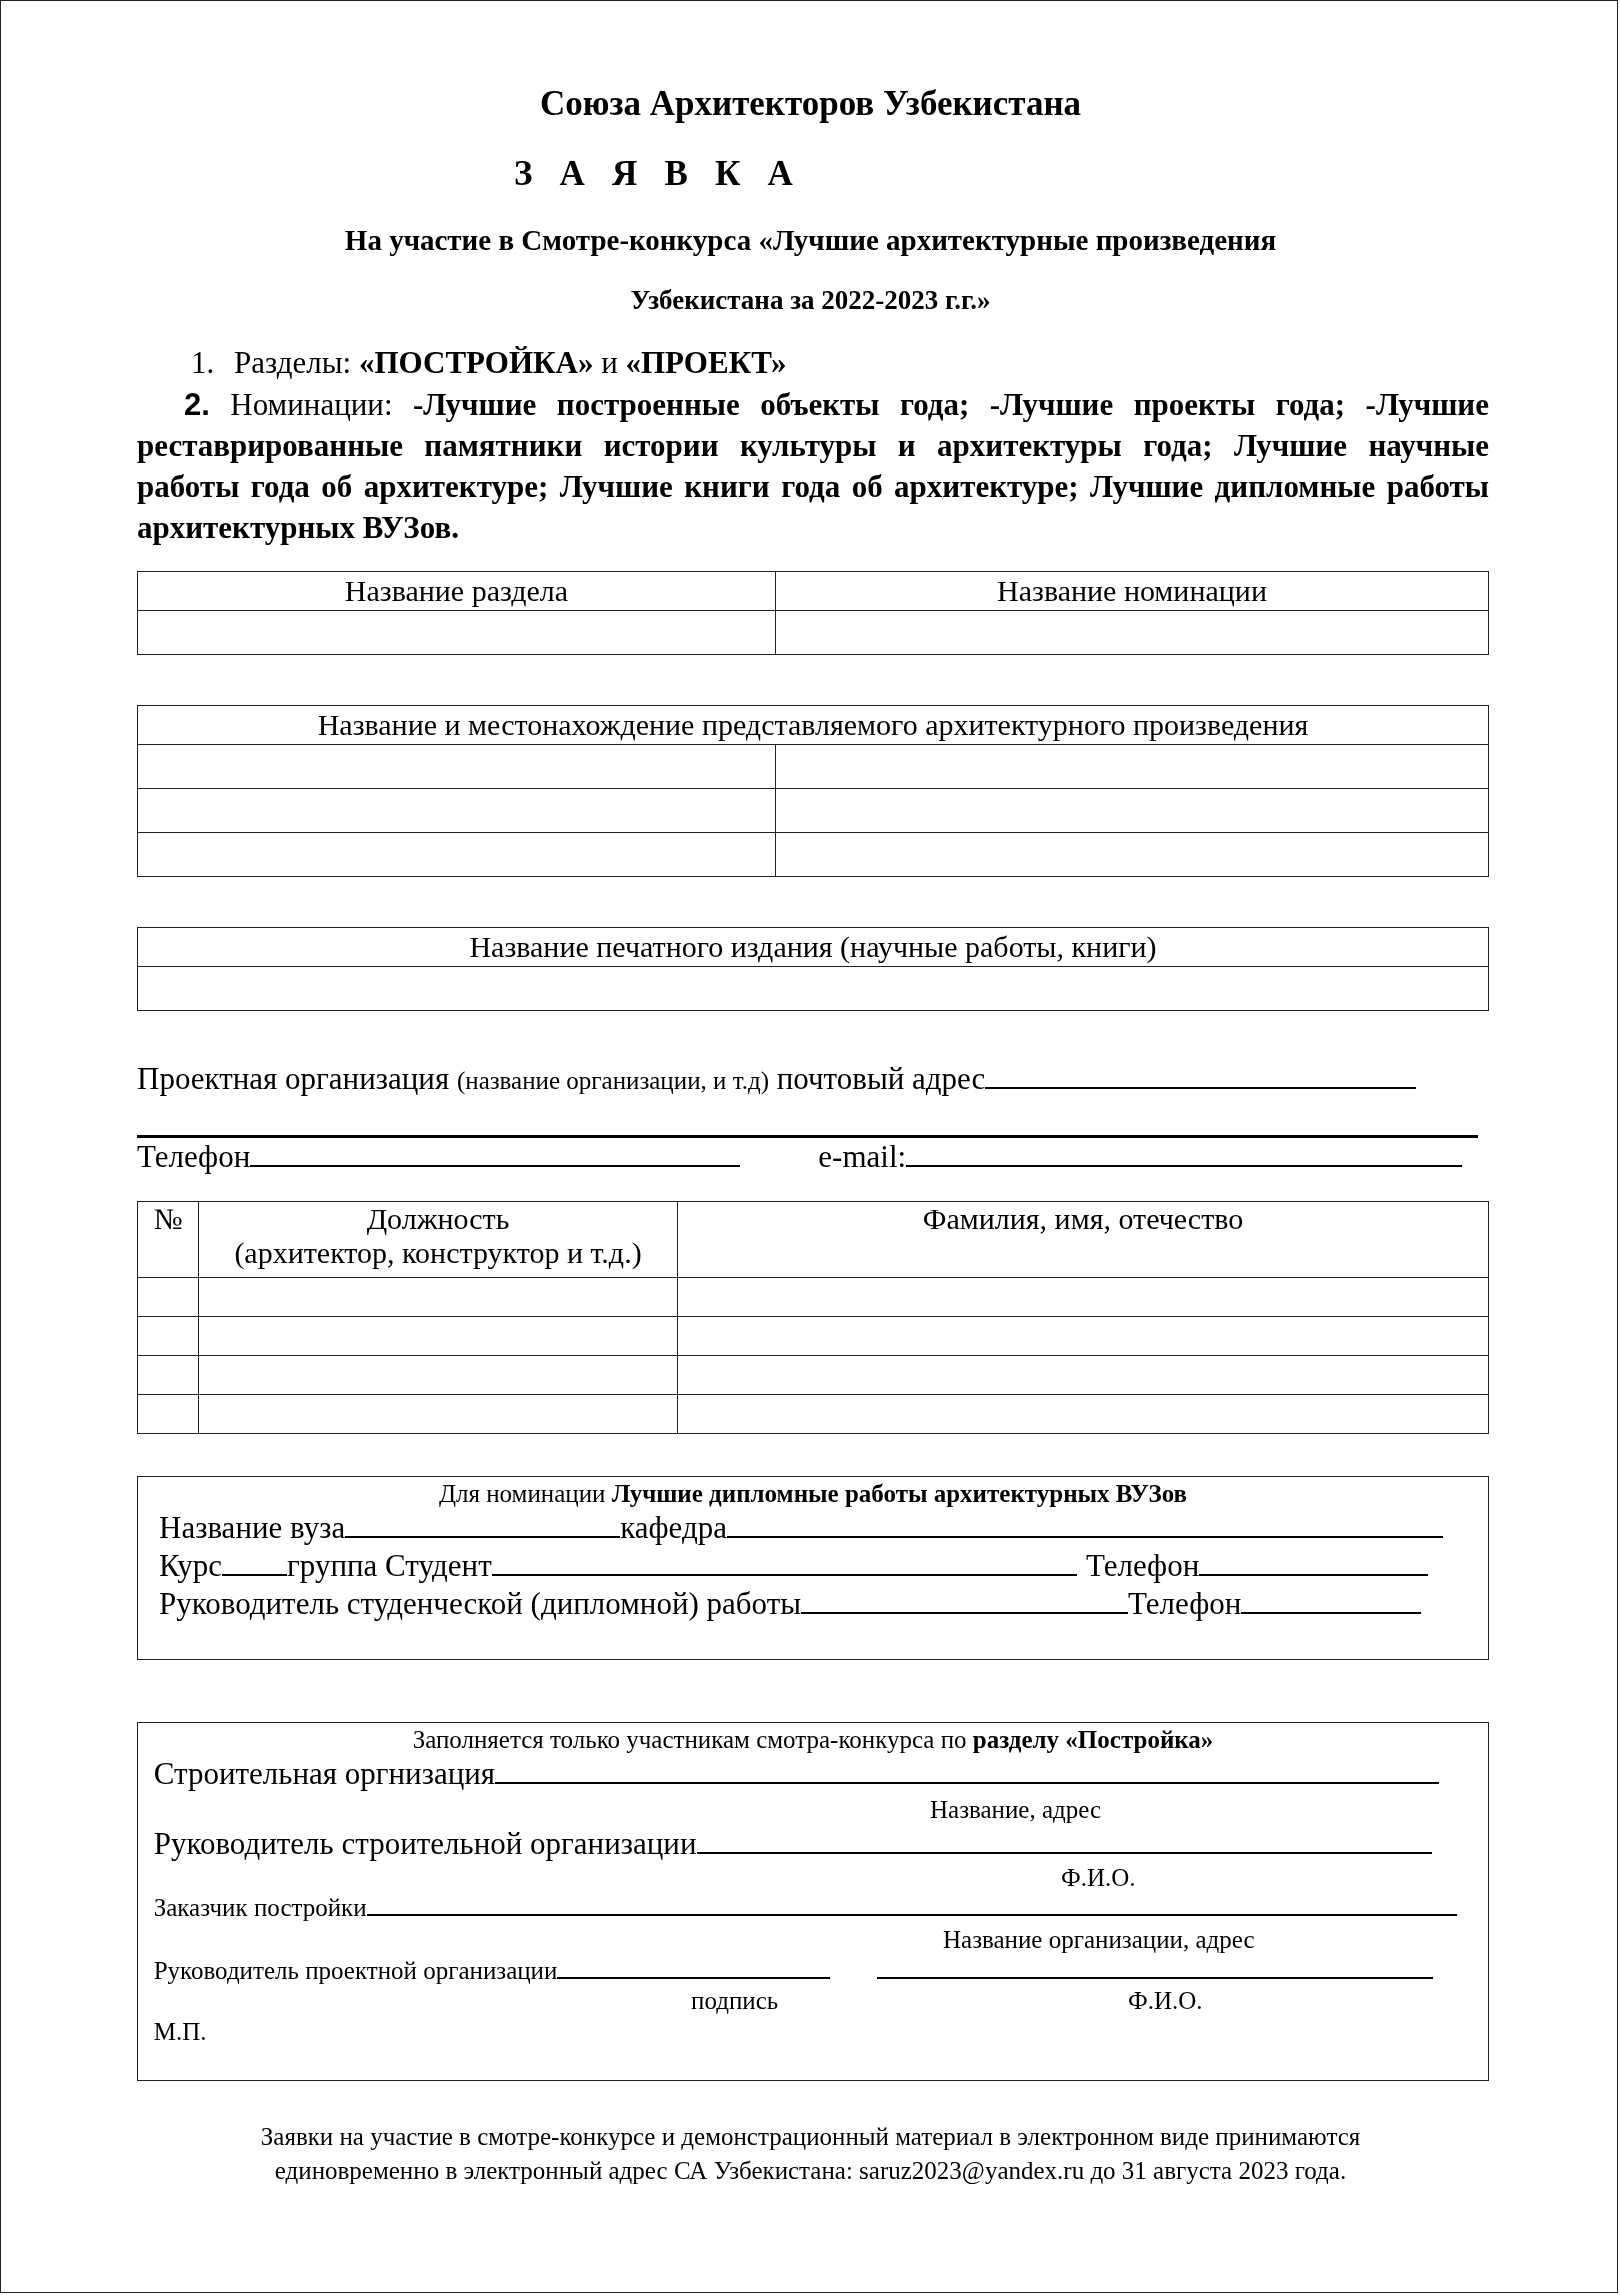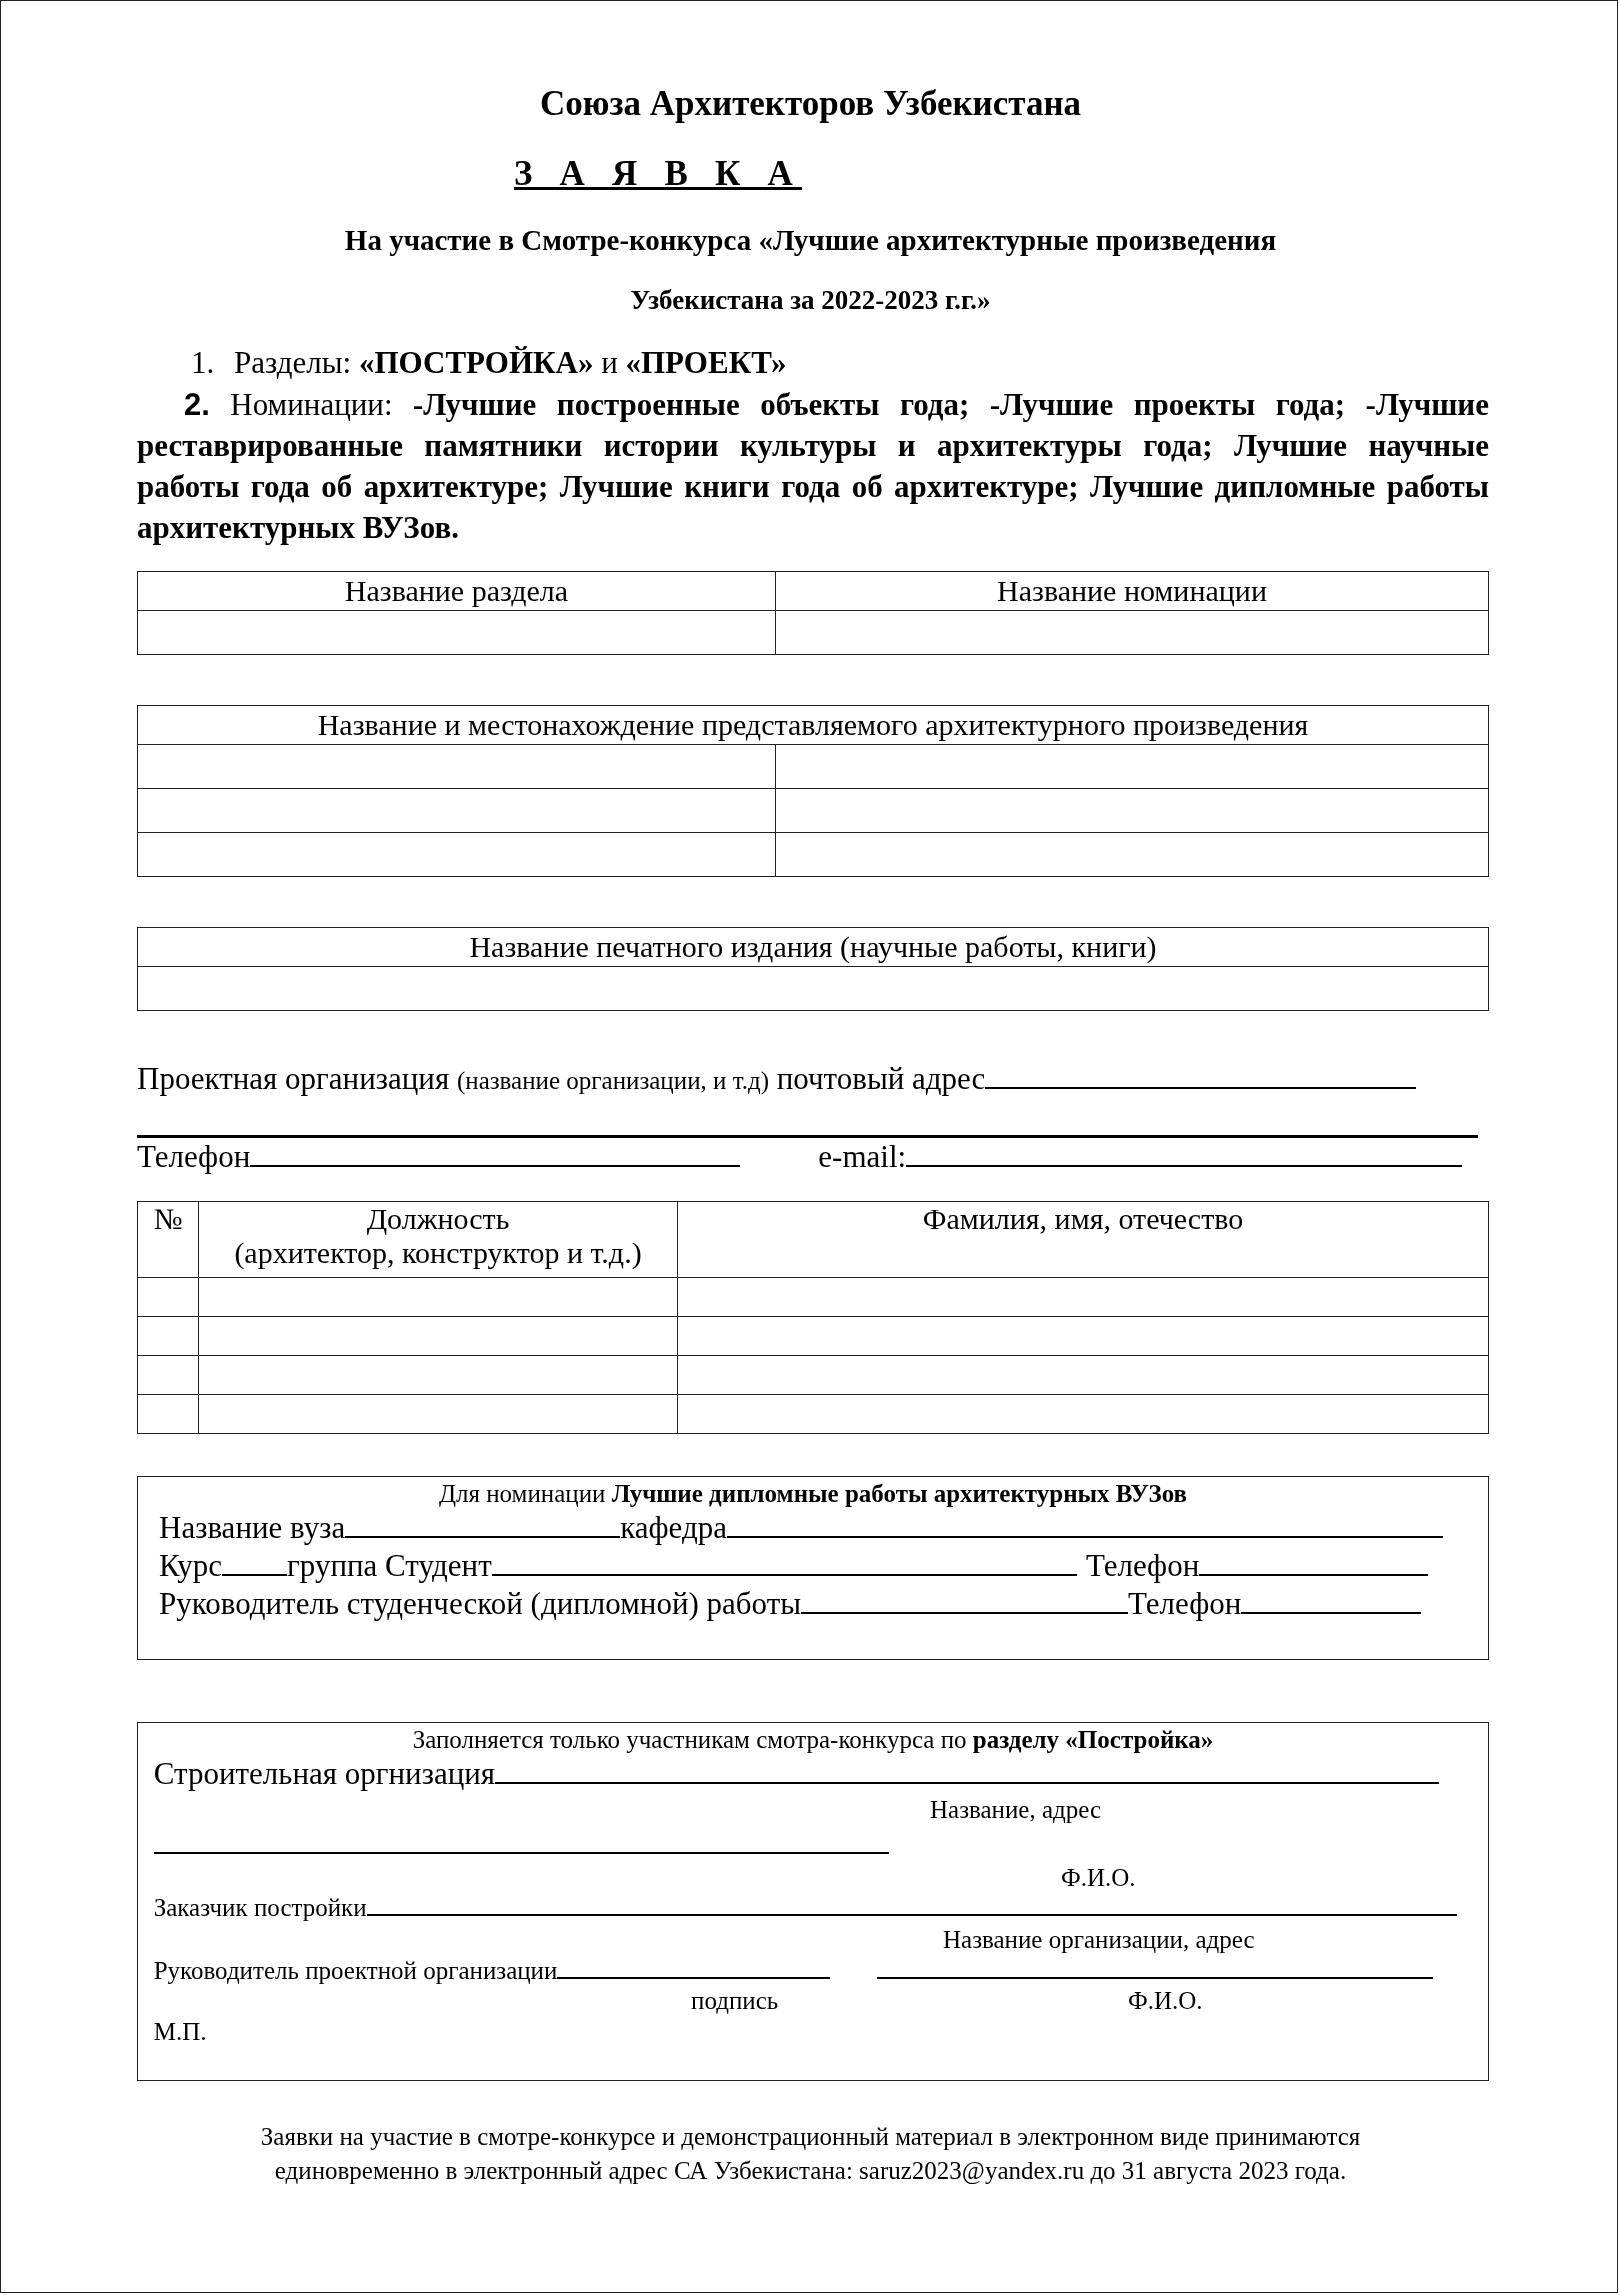--- a/index.html
+++ b/index.html
@@ -3,21 +3,21 @@
 <meta charset="utf-8">
 <style>
   html, body { margin: 0; padding: 0; background: #ffffff; }
   body { width: 1621px; height: 2295px; position: relative; overflow: hidden;
          font-family: "Liberation Serif", "DejaVu Serif", serif; color: #000; }
   .page-frame { position: absolute; left: 0; top: 0; width: 1618px; height: 2293px;
                 border: 1.3px solid #222; box-sizing: border-box; }
   .abs { position: absolute; }
   .center { text-align: center; }
   .title1 { left: 0; width: 1621px; top: 84px; font-size: 35px; font-weight: bold; }
-  .title2 { left: 0; width: 1316px; top: 154px; font-size: 35px; font-weight: bold; letter-spacing: 9.2px; text-decoration: underline; }
+  .title2 { left: 0; width: 1316px; top: 154px; font-size: 35px; font-weight: bold; letter-spacing: 9.2px; }
   .title3 { left: 0; width: 1621px; top: 224px; font-size: 29px; font-weight: bold; }
   .title4 { left: 0; width: 1621px; top: 285px; font-size: 27px; font-weight: bold; }
   .item1 { left: 191px; top: 345px; font-size: 31px; }
   .item1 .num { display: inline-block; width: 43px; }
   .item2 { left: 137px; top: 384px; width: 1352px; font-size: 31px; line-height: 41px; text-align: justify; }
   .item2 .num { font-family: "Liberation Sans", "DejaVu Sans", sans-serif; font-weight: bold; margin-left: 47px; }
   b { font-weight: bold; }
 
   table.form { position: absolute; left: 137px; width: 1352px; border-collapse: collapse; font-size: 30px; }
   table.form td { border: 1.3px solid #222; text-align: center; vertical-align: middle; padding: 0; }
@@ -138,21 +138,21 @@
   <div class="cap" style="top:2.6px;"><span>Для номинации </span><b>Лучшие дипломные работы архитектурных ВУЗов</b></div>
   <div class="row medium" style="left:21px; top:33px;"><span>Название вуза</span><span class="uline" style="width:275px;"></span><span>кафедра</span><span class="uline" style="width:716px;"></span></div>
   <div class="row medium" style="left:21px; top:71px;"><span>Курс</span><span class="uline" style="width:65px;"></span><span>группа  Студент</span><span class="uline" style="width:585px;"></span><span style="display:inline-block;width:9.2px;"></span><span>Телефон</span><span class="uline" style="width:229px;"></span></div>
   <div class="row medium" style="left:21px; top:109px;"><span>Руководитель студенческой (дипломной) работы</span><span class="uline" style="width:327px;"></span><span>Телефон</span><span class="uline" style="width:180px;"></span></div>
 </div>
 
 <div class="box" style="top:1722px; height:359px;">
   <div class="cap" style="top:2.6px;"><span>Заполняется только участникам смотра-конкурса по </span><b>разделу «Постройка»</b></div>
   <div class="row medium" style="left:15.7px; top:33px;"><span>Строительная оргнизация</span><span class="uline" style="width:944px;"></span></div>
   <div class="row small" style="left:792px; top:73px;">Название, адрес</div>
-  <div class="row medium" style="left:15.7px; top:103px;"><span class="uline" style="width:735px;"></span></div>
+  <div class="row medium" style="left:15.7px; top:103px;"><span>Руководитель строительной организации</span><span class="uline" style="width:735px;"></span></div>
   <div class="row small" style="left:923px; top:141px;">Ф.И.О.</div>
   <div class="row small" style="left:15.7px; top:171px;"><span>Заказчик постройки</span><span class="uline" style="width:1090px;"></span></div>
   <div class="row small" style="left:805px; top:203px;">Название организации, адрес</div>
   <div class="row small" style="left:15.7px; top:234px;"><span>Руководитель проектной организации</span><span class="uline" style="width:273px;"></span><span style="display:inline-block;width:47px;"></span><span class="uline" style="width:556px;"></span></div>
   <div class="row small" style="left:553px; top:264px;">подпись</div>
   <div class="row small" style="left:990px; top:264px;">Ф.И.О.</div>
   <div class="row small" style="left:15.7px; top:295px;">М.П.</div>
 </div>
 
 <div class="abs center footer" style="top:2123px;">Заявки на участие в смотре-конкурсе и демонстрационный материал в электронном виде принимаются</div>

